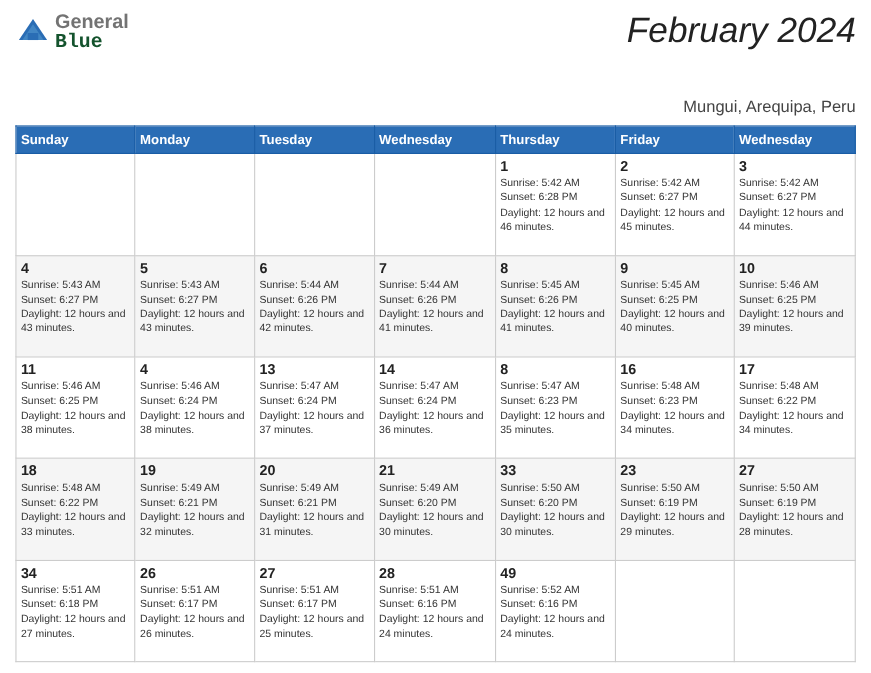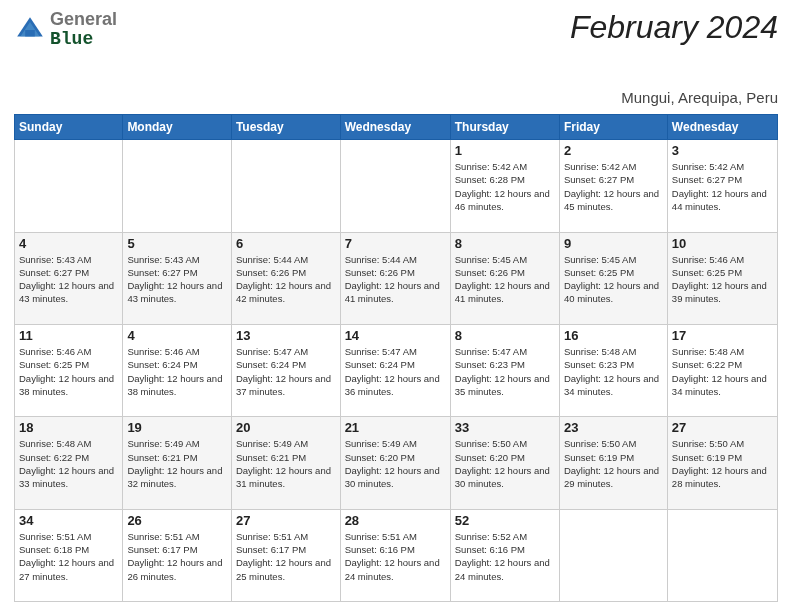--- a/index.html
+++ b/index.html
@@ -265,21 +265,21 @@
           </td>
           <td>
             <span class="day-num">27</span>
             <div class="day-info">Sunrise: 5:51 AM<br>Sunset: 6:17 PM<br>Daylight: 12 hours and 25 minutes.</div>
           </td>
           <td>
             <span class="day-num">28</span>
             <div class="day-info">Sunrise: 5:51 AM<br>Sunset: 6:16 PM<br>Daylight: 12 hours and 24 minutes.</div>
           </td>
           <td>
-            <span class="day-num">52</span>
+            <span class="day-num">49</span>
             <div class="day-info">Sunrise: 5:52 AM<br>Sunset: 6:16 PM<br>Daylight: 12 hours and 24 minutes.</div>
           </td>
           <td class="empty-cell"></td>
           <td class="empty-cell"></td>
         </tr>
       </tbody>
   </table>
 </div>
 
 </body></html>

